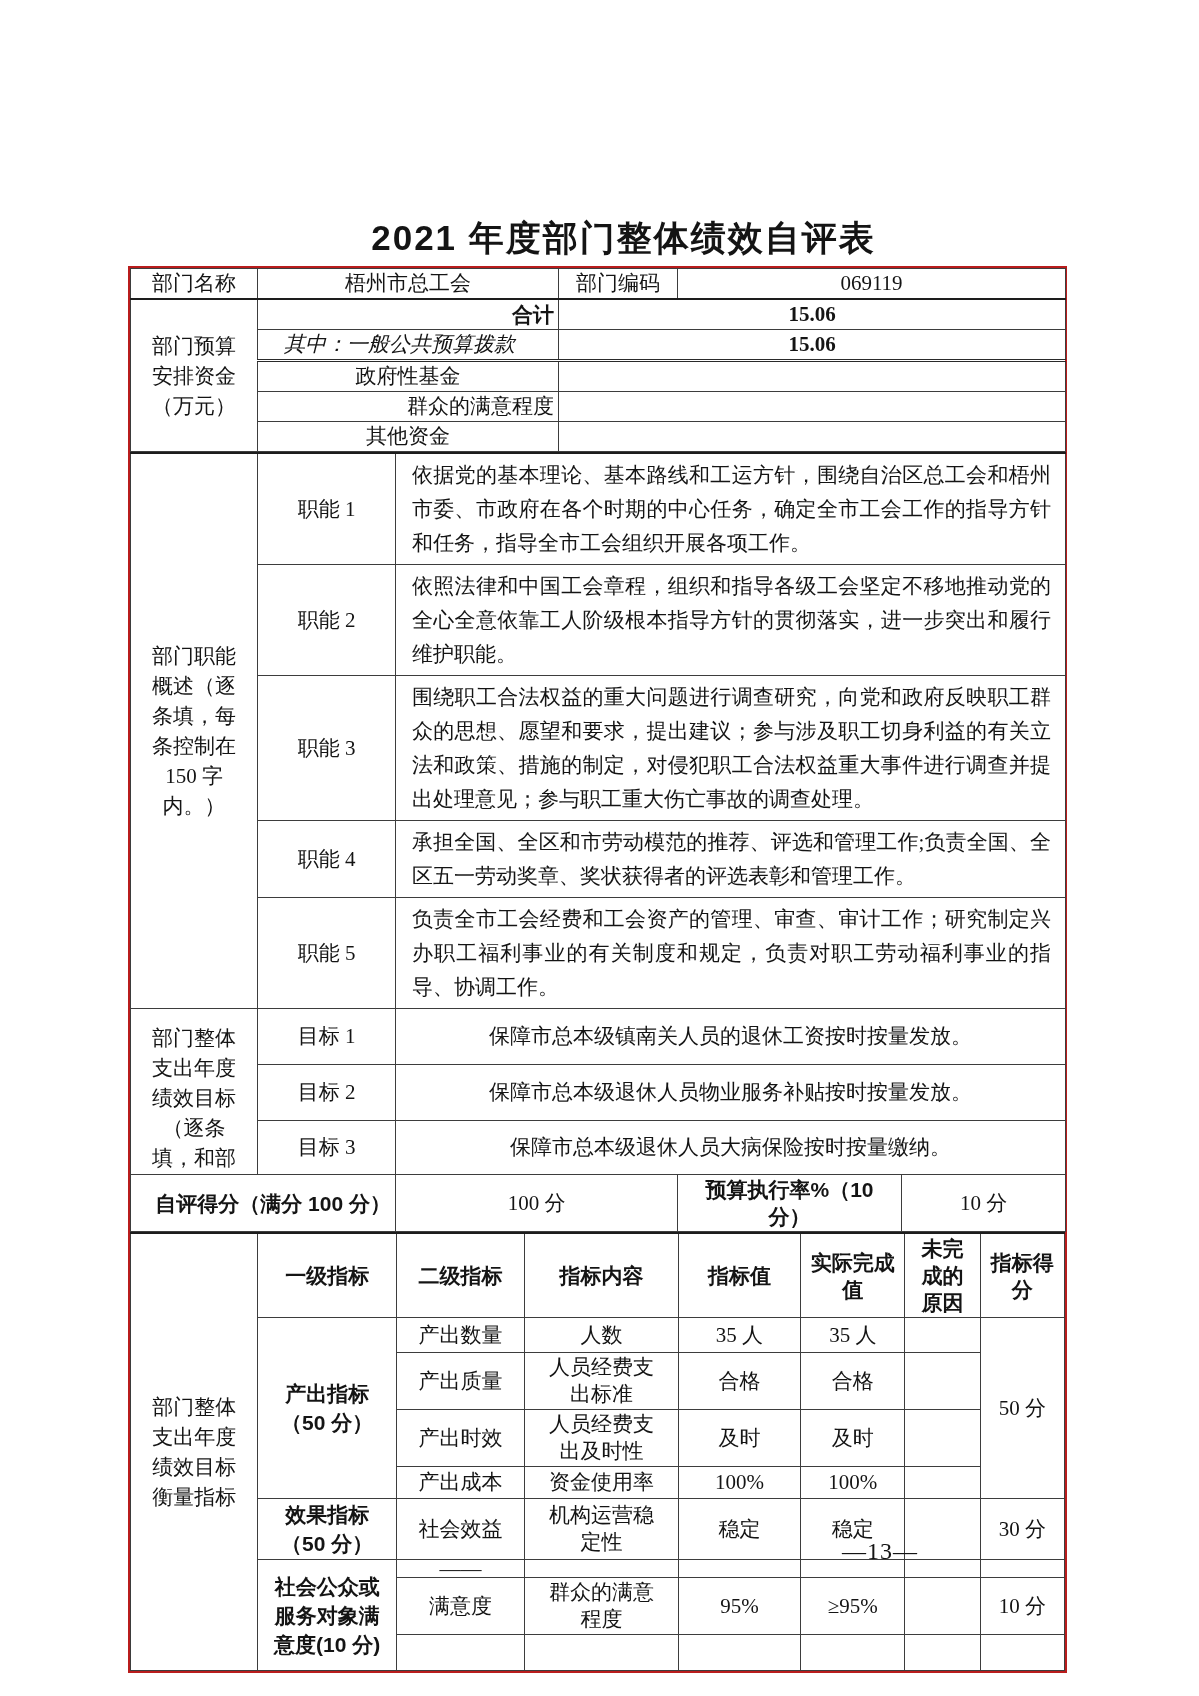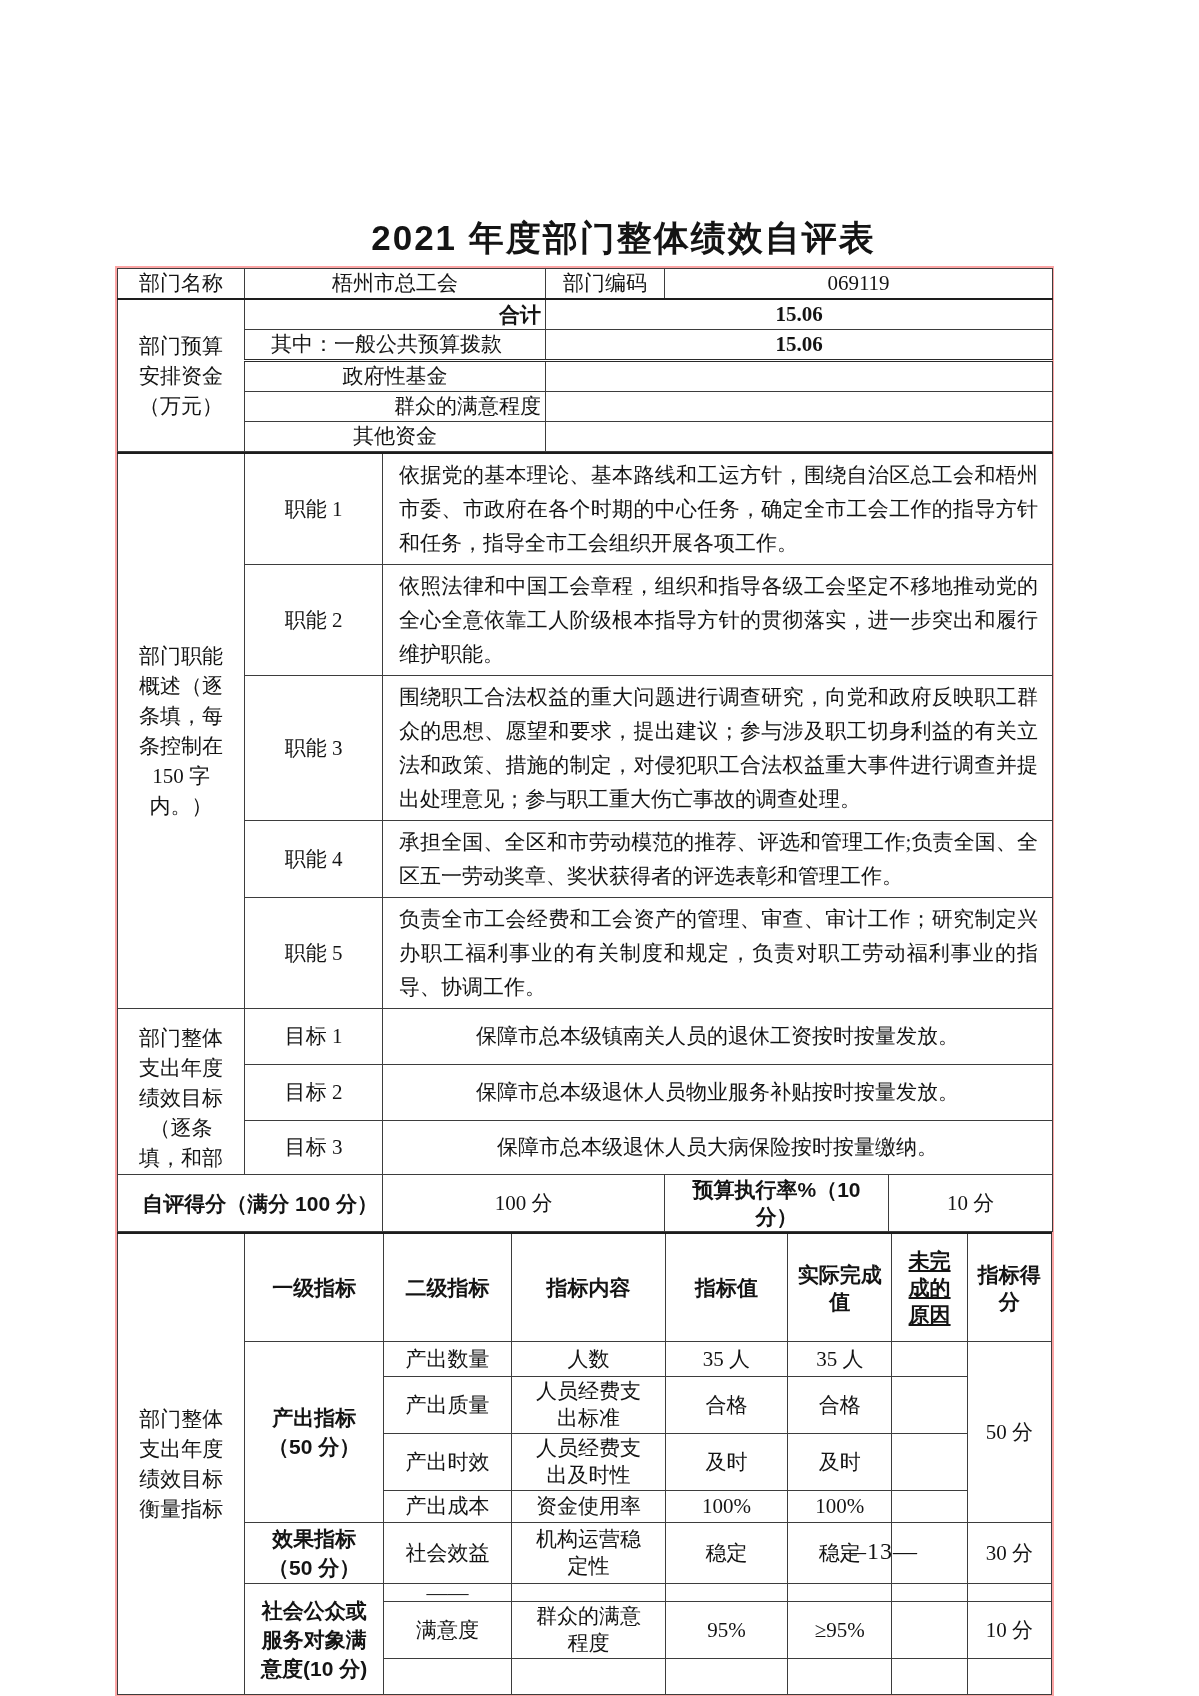--- a/index.html
+++ b/index.html
@@ -17,43 +17,43 @@
     top:215px; left:0; width:100%;
     text-align:center;
     font-size:35px;
     font-weight:bold;
     font-family:"Liberation Sans","DejaVu Sans",sans-serif;
     letter-spacing:2px;
     padding-left:24px;
   }
   .tbl-wrap {
     position:absolute;
-    left:115px; top:266px;
+    left:128px; top:266px;
     width:935px;
-    border:2px solid #fca5a5;
+    border:2px solid #b91c1c;
   }
   table { border-collapse:collapse; table-layout:fixed; width:935px; }
   td {
     border:1px solid #3d3d3d;
     text-align:center;
     vertical-align:middle;
     font-size:21px;
     line-height:27px;
     padding:1px 4px;
     overflow:hidden;
     word-break:break-word;
   }
   .t2, .t3 { border-top:2px solid #1d1d1d; }
   .t2 tr:first-child > td, .t3 tr:first-child > td { border-top:2px solid #1d1d1d; }
   .r1 > td { border-bottom:2px solid #1d1d1d; }
   .dbl > td.db { border-bottom:3px double #2a2a2a; }
   .hei { font-weight:bold; font-family:"Liberation Sans","DejaVu Sans",sans-serif; }
   .bnum { font-weight:bold; }
   .left { text-align:right; padding-left:8px; }
-  .indent { text-align:left; padding-left:26px; }
+  .indent { text-align:left; padding-left:26px;font-style:italic; }
   .just {
     text-align:justify;
     padding:4px 14px 4px 16px;
     line-height:34px;
     margin-top:36px;
   }
   .w4 { display:inline-block; max-width:90px; line-height:30px; }
   .w5 { display:inline-block; max-width:112px; }
   .wscore { display:inline-block; max-width:48px; line-height:26px; }
   .glabel { display:inline-block; max-width:118px; line-height:29px; }
@@ -175,21 +175,21 @@
           <col style="width:84px">
         </colgroup>
       <tbody>
           <tr style="height:70px">
         <td rowspan="9"><span class="w4">部门整体支出年度绩效目标衡量指标</span></td>
         <td class="hei">一级指标</td>
         <td class="hei">二级指标</td>
         <td class="hei">指标内容</td>
         <td class="hei">指标值</td>
         <td class="hei">实际完成值</td>
-        <td class="hei" style="padding:13px 8px;text-decoration:underline;">未完成的原因</td>
+        <td class="hei" style="padding:1px 8px;">未完成的原因</td>
         <td class="hei">指标得分</td>
       </tr>
       <tr style="height:35px">
         <td rowspan="4"><span class="hei glabel">产出指标（50 分）</span></td>
         <td>产出数量</td>
         <td>人数</td>
         <td>35 人</td>
         <td>35 人</td>
         <td></td>
         <td rowspan="4">50 分</td>

